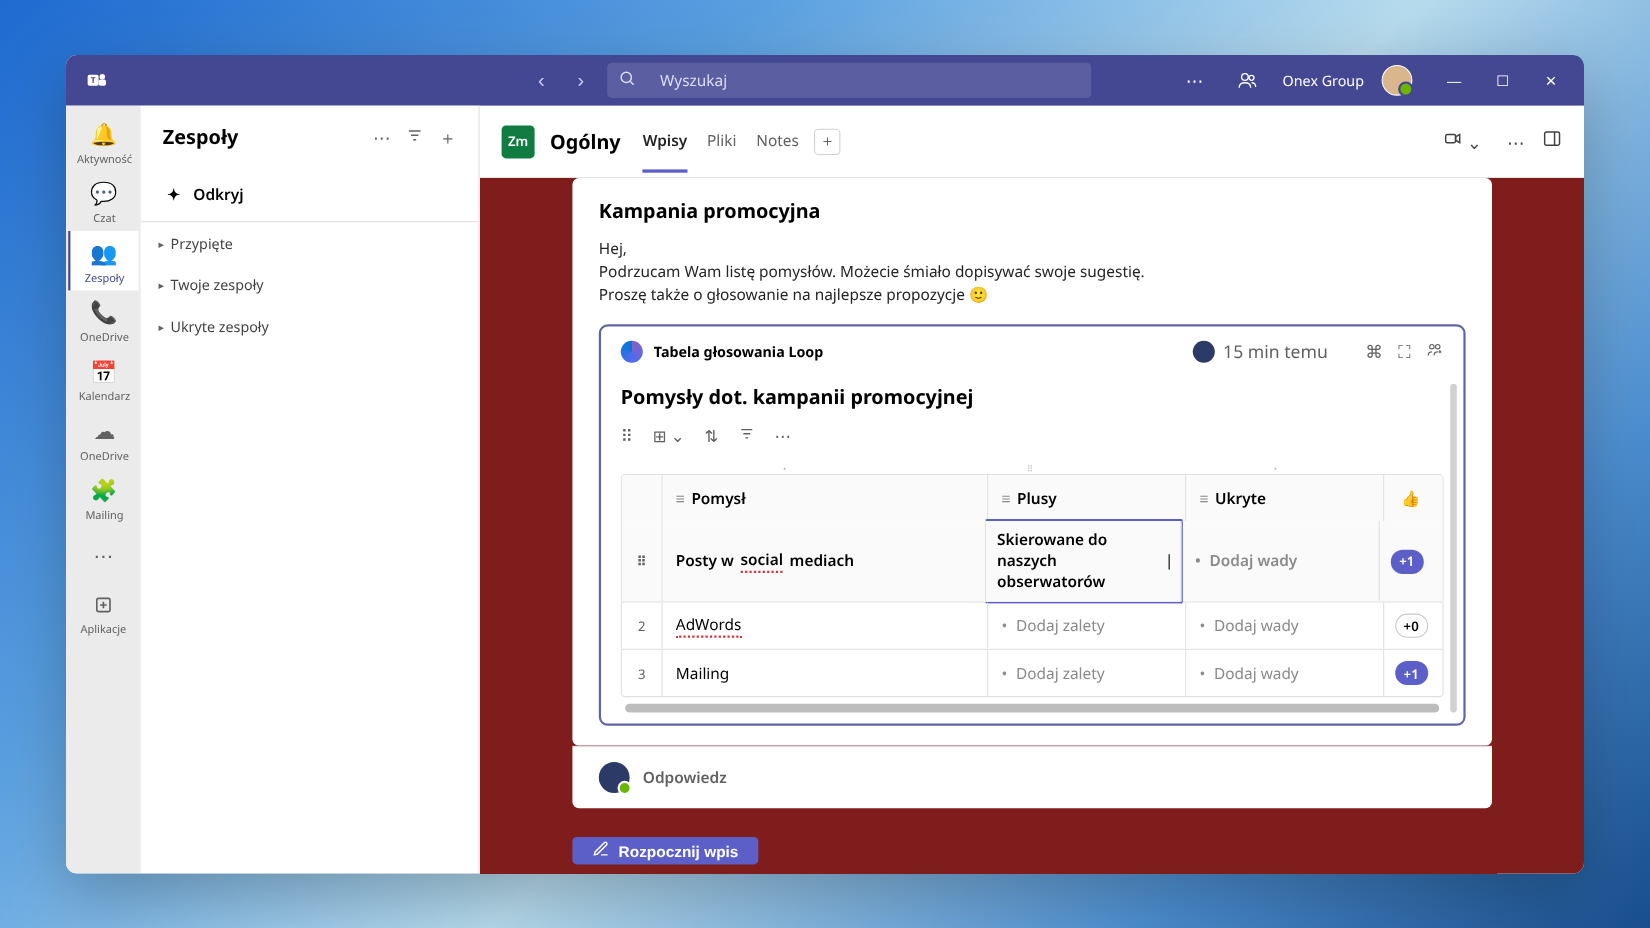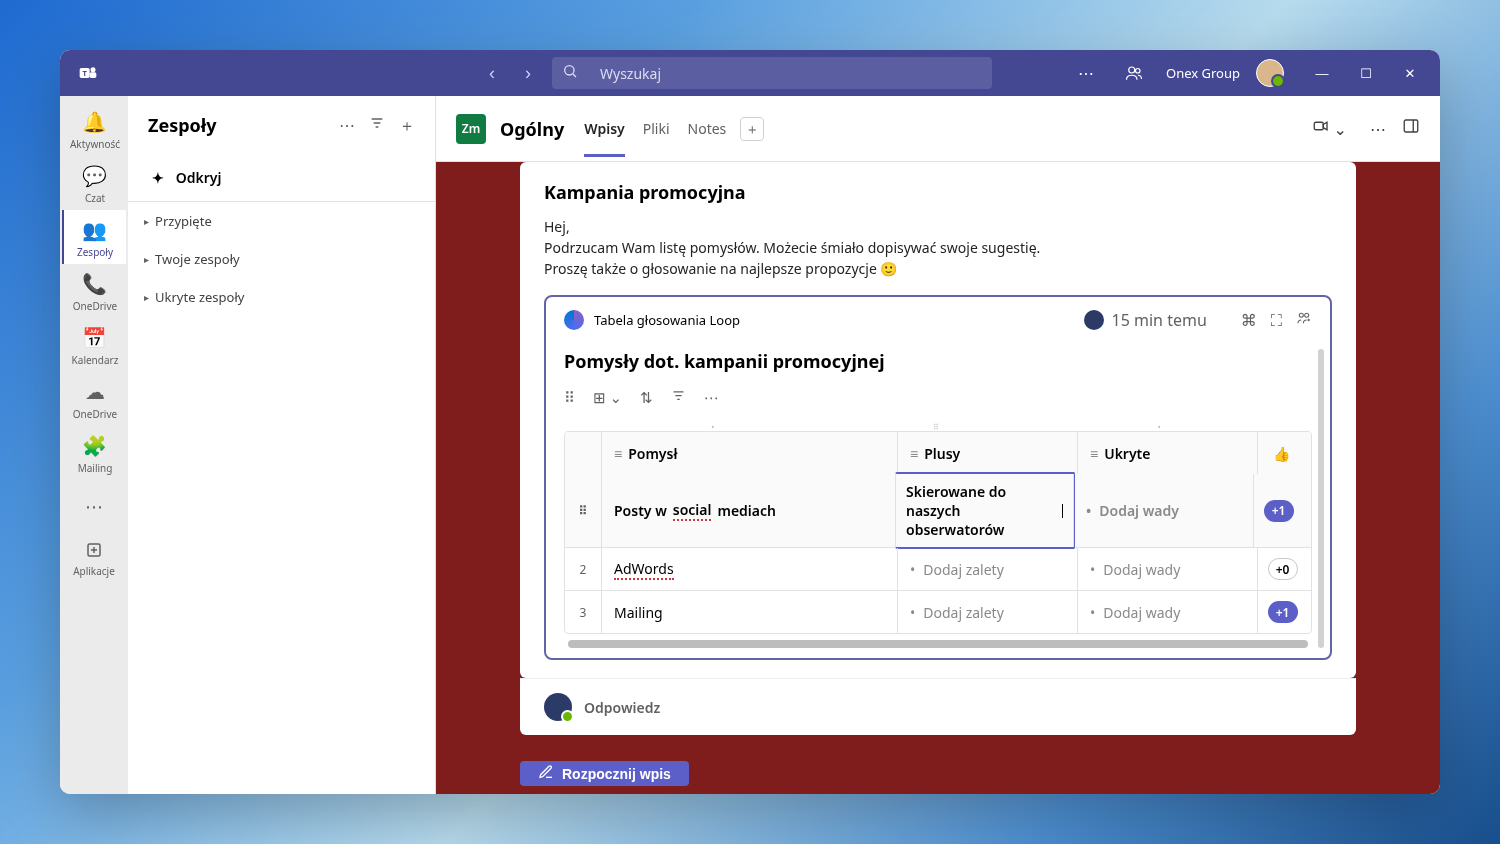--- a/index.html
+++ b/index.html
@@ -70,21 +70,21 @@
   .chanhead .rightctl{margin-left:auto;display:flex;gap:16px;color:#424242;align-items:center;}
   .chanhead .rightctl .meet{display:flex;align-items:center;gap:4px;border:1px solid transparent;padding:4px 6px;cursor:pointer;}
   .content{flex:1;overflow-y:auto;background:#7f1d1d;padding:0 0 20px;position:relative;}
   .content::-webkit-scrollbar{width:10px;} .content::-webkit-scrollbar-thumb{background:#c8c8c8;border-radius:5px;}
   .post{margin:0 84px;background:#fff;border-radius:6px;padding:18px 24px;box-shadow:0 1px 2px rgba(0,0,0,.05);}
   .post h3{font-size:18px;font-weight:700;margin-bottom:12px;}
   .post p{font-size:14px;color:#242424;line-height:1.5;}
   .loop{margin-top:16px;border:2px solid #6264a7;border-radius:8px;padding:0;position:relative;overflow:hidden;}
   .loop-head{display:flex;align-items:center;padding:12px 18px;gap:10px;}
   .loop-icon{width:20px;height:20px;border-radius:50%;background:conic-gradient(#8661c5,#4f6bed,#0078d4);}
-  .loop-title{font-size:13px;font-weight:400;}
+  .loop-title{font-size:13px;font-weight:700;}
   .loop-head .whowhen{margin-left:auto;display:flex;align-items:center;gap:8px;font-size:16px;color:#616161;}
   .loop-head .miniav{width:20px;height:20px;border-radius:50%;background:#2b3a67;}
   .loop-head .ctlicons{display:flex;gap:14px;color:#616161;margin-left:24px;font-size:16px;}
   .loop-body{padding:0 18px 10px;position:relative;}
   .loop-body h4{font-size:18px;font-weight:700;margin:6px 0 14px;}
   .tablectl{display:flex;gap:18px;color:#616161;font-size:15px;margin-bottom:14px;align-items:center;}
   .tablectl span{cursor:pointer;}
   .draghandle{position:absolute;right:6px;top:0;bottom:10px;width:6px;background:#d1d1d1;border-radius:3px;}
   .vtable{border:1px solid #e1e1e1;border-radius:4px;overflow:hidden;font-size:14px;}
   .vtable .row{display:flex;border-top:1px solid #e1e1e1;min-height:42px;}

